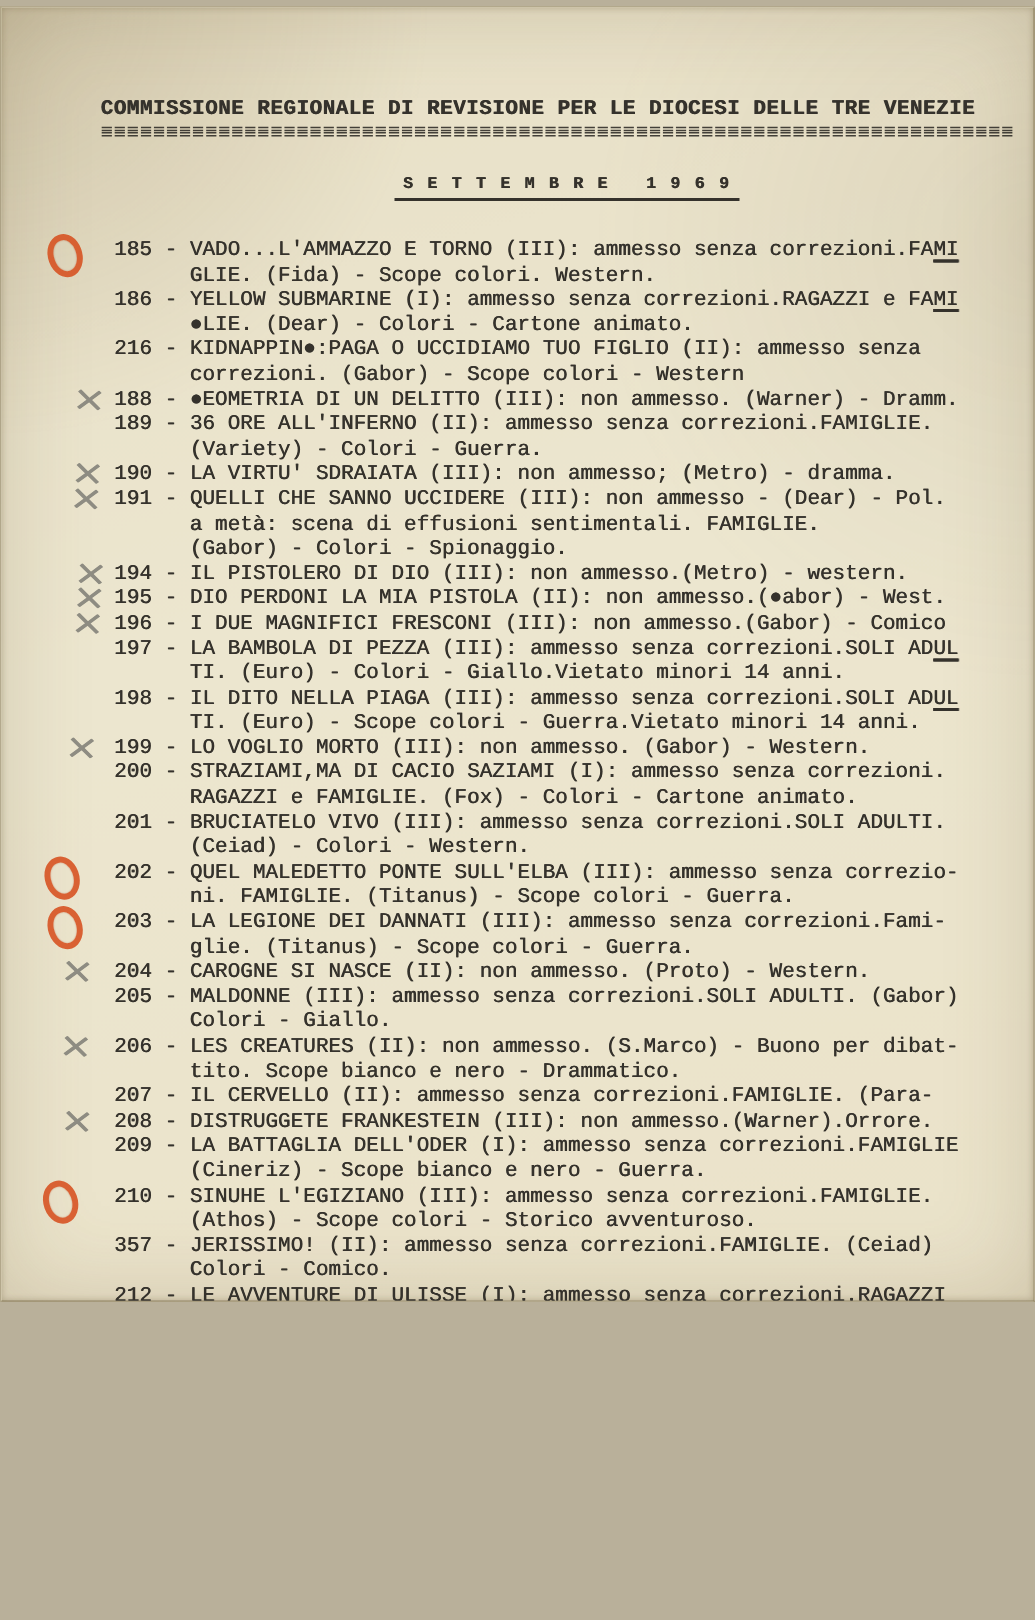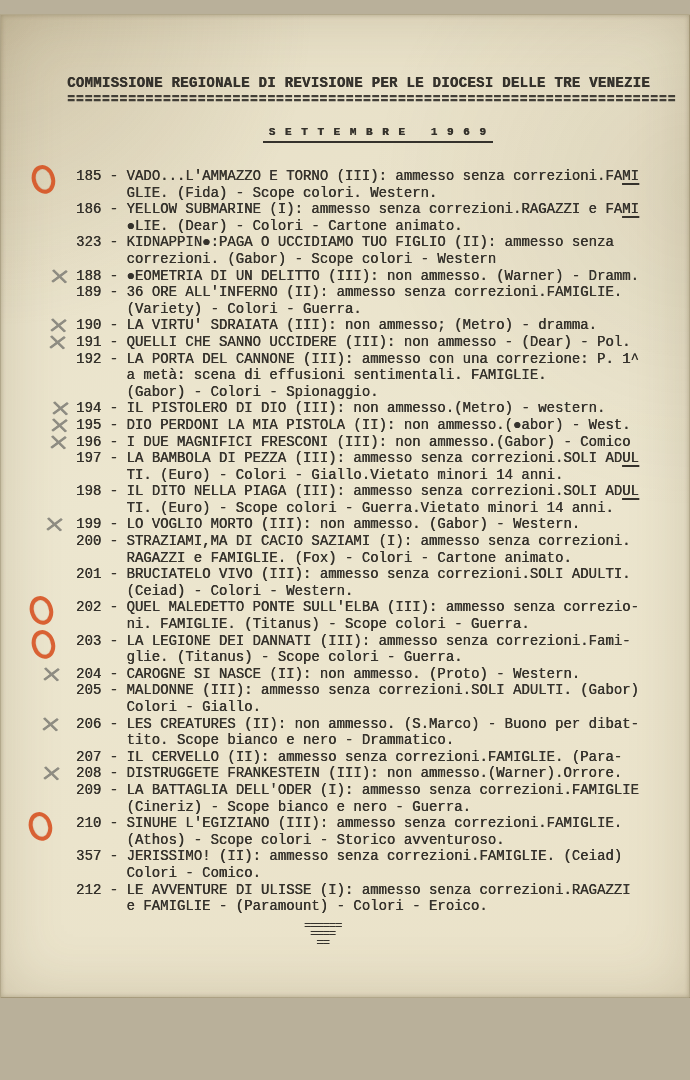--- a/index.html
+++ b/index.html
@@ -1,20 +1,20 @@
 <!DOCTYPE html>
 <html style="--paper: #ebe4cc; --ink: #35322c; --pencil: #8e8c82; --red: #d7501f;"><head>
 <meta charset="utf-8">
 <title>Scanned document</title>
 <style>
   html,body { margin:0; padding:0; background:#b9b09a; }
   .page {
     position:relative;
-    width:690px; height:984px;
-    margin:14px auto;
+    width:690px; height:864px;
+    margin:4px auto;
     background:
       radial-gradient(circle at 0% 0%, rgba(118,98,58,.22), rgba(118,98,58,0) 26%),
       radial-gradient(circle at 100% 18%, rgba(118,98,58,.10), rgba(118,98,58,0) 30%),
       linear-gradient(165deg, #e7dfc6 0%, #ece6cf 45%, #eae2c9 100%);
     box-shadow: inset 0 0 60px rgba(108,92,55,.22), inset 0 0 5px rgba(90,75,40,.32);
     border:1px solid rgba(95,80,45,.4);
     box-sizing:border-box;
     overflow:hidden;
     font-family:"Liberation Mono","DejaVu Sans Mono",monospace;
     color:var(--ink,#35322c);
@@ -92,41 +92,40 @@
       <div class="item">
         <span class="mark circle" style="left: -44px;"></span>
         <div class="line"><span class="num">185 - </span><span>VADO...L'AMMAZZO E TORNO (III): ammesso senza correzioni.FA</span><span class="u">MI</span></div>
         <div class="line cont"><span>GLIE. (Fida) - Scope colori. Western.</span></div>
       </div>
       <div class="item">
         <div class="line"><span class="num">186 - </span><span>YELLOW SUBMARINE (I): ammesso senza correzioni.RAGAZZI e FA</span><span class="u">MI</span></div>
         <div class="line cont"><span>●LIE. (Dear) - Colori - Cartone animato.</span></div>
       </div>
       <div class="item">
-        <div class="line"><span class="num">323 - </span><span>KIDNAPPIN●:PAGA O UCCIDIAMO TUO FIGLIO (II): ammesso senza</span></div>
+        <div class="line"><span class="num">216 - </span><span>KIDNAPPIN●:PAGA O UCCIDIAMO TUO FIGLIO (II): ammesso senza</span></div>
         <div class="line cont"><span>correzioni. (Gabor) - Scope colori - Western</span></div>
       </div>
       <div class="item">
         <span class="mark x" style="left: -28px;">×</span>
         <div class="line"><span class="num">188 - </span><span>●EOMETRIA DI UN DELITTO (III): non ammesso. (Warner) - Dramm.</span></div>
       </div>
       <div class="item">
         <div class="line"><span class="num">189 - </span><span>36 ORE ALL'INFERNO (II): ammesso senza correzioni.FAMIGLIE.</span></div>
         <div class="line cont"><span>(Variety) - Colori - Guerra.</span></div>
       </div>
       <div class="item">
         <span class="mark x" style="left: -29px;">×</span>
         <div class="line"><span class="num">190 - </span><span>LA VIRTU' SDRAIATA (III): non ammesso; (Metro) - dramma.</span></div>
       </div>
       <div class="item">
         <span class="mark x" style="left: -30px;">×</span>
         <div class="line"><span class="num">191 - </span><span>QUELLI CHE SANNO UCCIDERE (III): non ammesso - (Dear) - Pol.</span></div>
       </div>
       <div class="item">
-        <div class="line"><span class="num">192 - </span><span>LA PORTA DEL CANNONE (III): ammesso con una correzione: P. 1^</span></div>
         <div class="line cont"><span>a metà: scena di effusioni sentimentali. FAMIGLIE.</span></div>
         <div class="line cont"><span>(Gabor) - Colori - Spionaggio.</span></div>
       </div>
       <div class="item">
         <span class="mark x" style="left: -27px;">×</span>
         <div class="line"><span class="num">194 - </span><span>IL PISTOLERO DI DIO (III): non ammesso.(Metro) - western.</span></div>
       </div>
       <div class="item">
         <span class="mark x" style="left: -28px;">×</span>
         <div class="line"><span class="num">195 - </span><span>DIO PERDONI LA MIA PISTOLA (II): non ammesso.(●abor) - West.</span></div>

